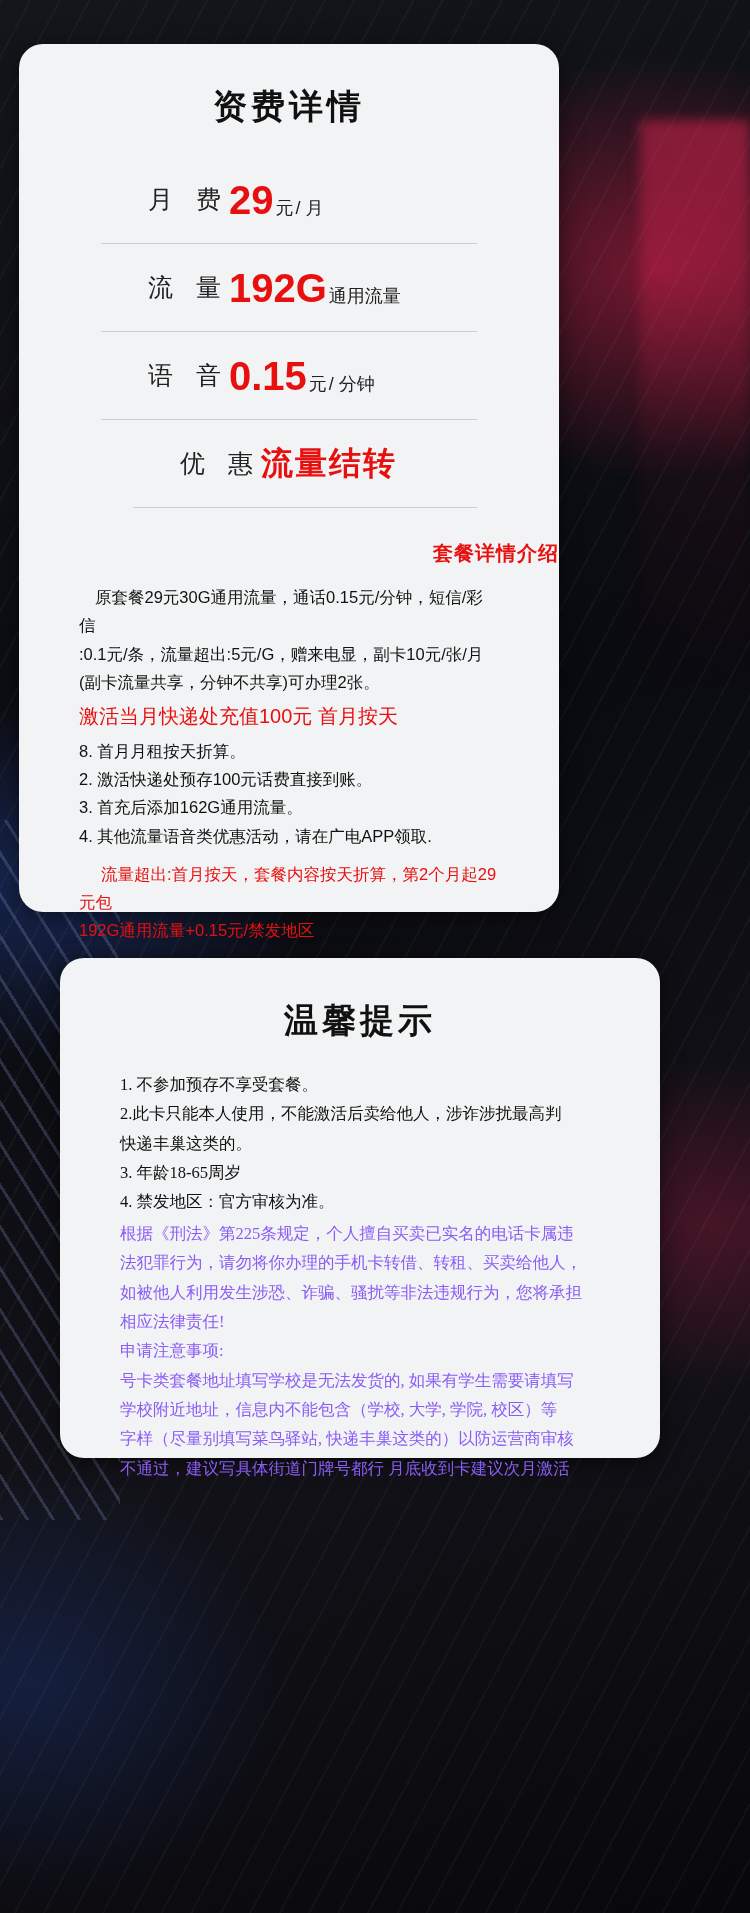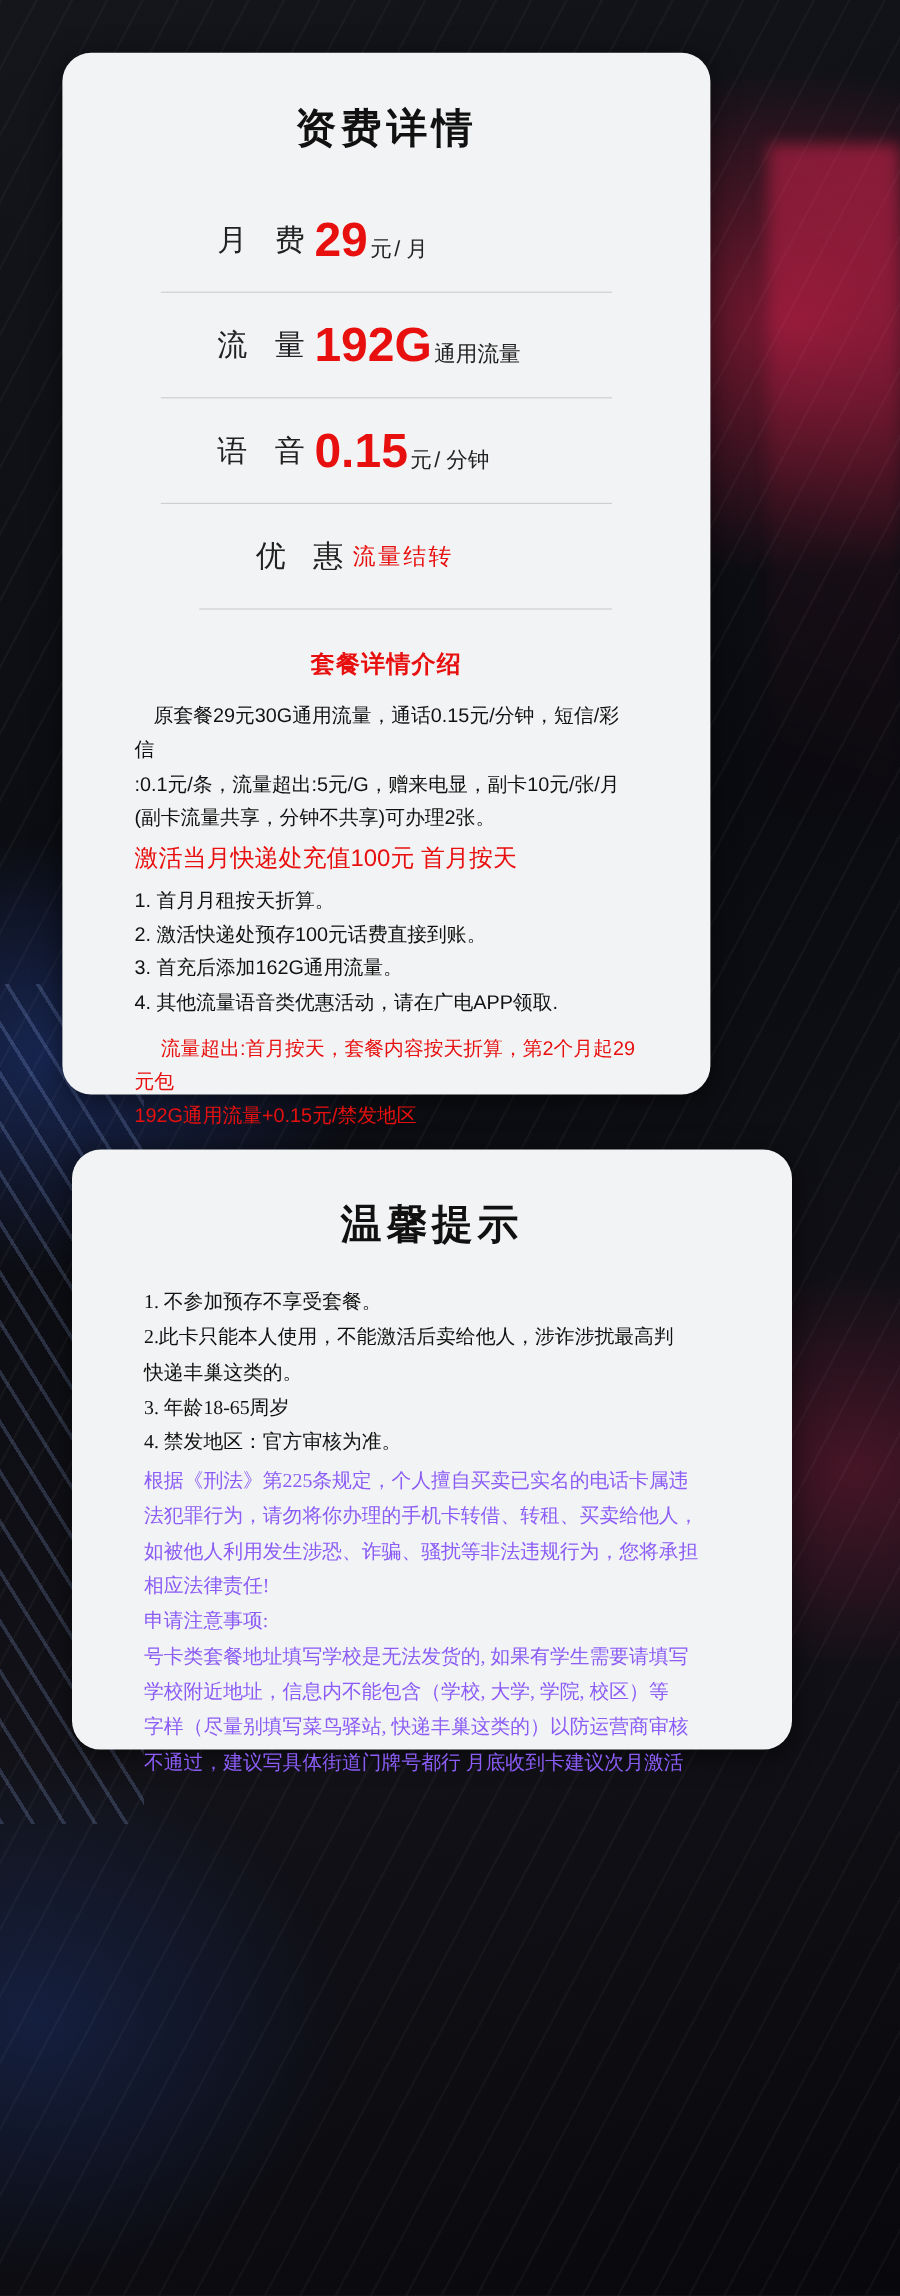--- a/index.html
+++ b/index.html
@@ -47,21 +47,21 @@
     filter: blur(6px);
   }
 
   
   .card {
     position: absolute;
     background: #f2f3f4;
     border-radius: 24px;
     box-shadow: 0 4px 22px rgba(0,0,0,0.5);
   }
-  #card-fee   { left: 52px; top: 44px;   width: 540px; height: 868px; }
+  #card-fee   { left: 19px; top: 44px;   width: 540px; height: 868px; }
   #card-tips  { left: 36px; top: 958px;  width: 600px; height: 500px; margin-left: 24px; }
 
   .card-title {
     text-align: center;
     font-size: 34px;
     font-weight: bold;
     color: #111;
     letter-spacing: 4px;
     margin-top: 40px;
   }
@@ -95,28 +95,29 @@
     font-weight: bold;
     color: #e8100f;
     line-height: 1;
   }
   .fee-unit-dark {
     font-size: 18px;
     color: #222;
     margin-left: 2px;
   }
   .fee-text {
-    font-size: 19px;
+    font-size: 32px;
     color: #e8100f;
     letter-spacing: 2px;
+    font-weight: bold;
   }
 
   
   .sub-title {
-    text-align: center;
+    text-align: right;
     font-size: 20px;
     font-weight: bold;
     color: #e8100f;
     margin-top: 32px;
     letter-spacing: 1px;
   }
   .detail-body {
     margin: 16px 60px 0 60px;
     font-size: 16.5px;
     line-height: 1.72;
@@ -204,21 +205,21 @@
   <div class="sub-title">套餐详情介绍</div>
 
   <div class="detail-body">
     <p class="indent">原套餐29元30G通用流量，通话0.15元/分钟，短信/彩信</p>
     <p>:0.1元/条，流量超出:5元/G，赠来电显，副卡10元/张/月</p>
     <p>(副卡流量共享，分钟不共享)可办理2张。</p>
 
     <p class="red-big">激活当月快递处充值100元  首月按天</p>
 
     <div class="numlist">
-      <p>1. 首月月租按天折算。</p>
+      <p>8. 首月月租按天折算。</p>
       <p>2. 激活快递处预存100元话费直接到账。</p>
       <p>3. 首充后添加162G通用流量。</p>
       <p>4. 其他流量语音类优惠活动，请在广电APP领取.</p>
     </div>
 
     <div class="summary">
       <p class="ind">流量超出:首月按天，套餐内容按天折算，第2个月起29元包</p>
       <p>192G通用流量+0.15元/禁发地区</p>
     </div>
   </div>

